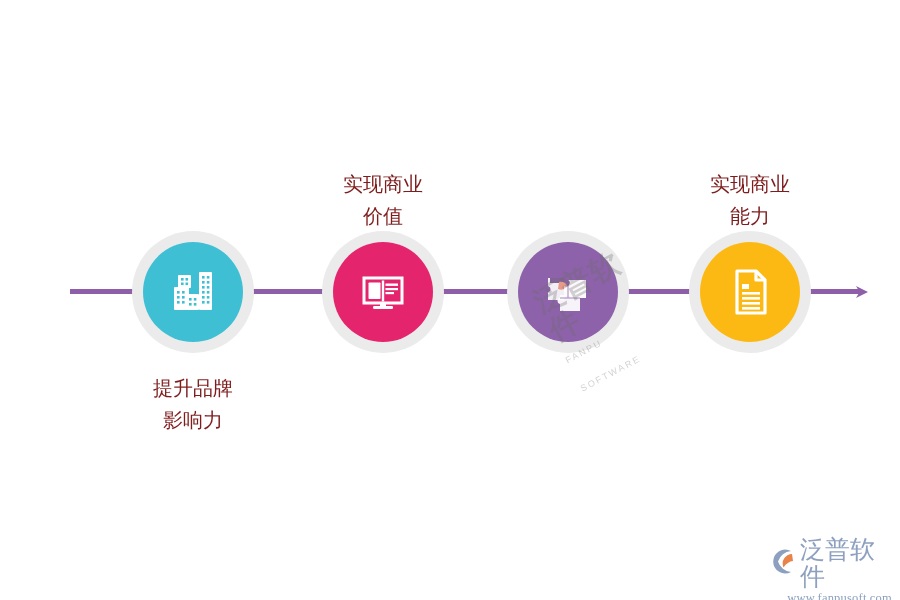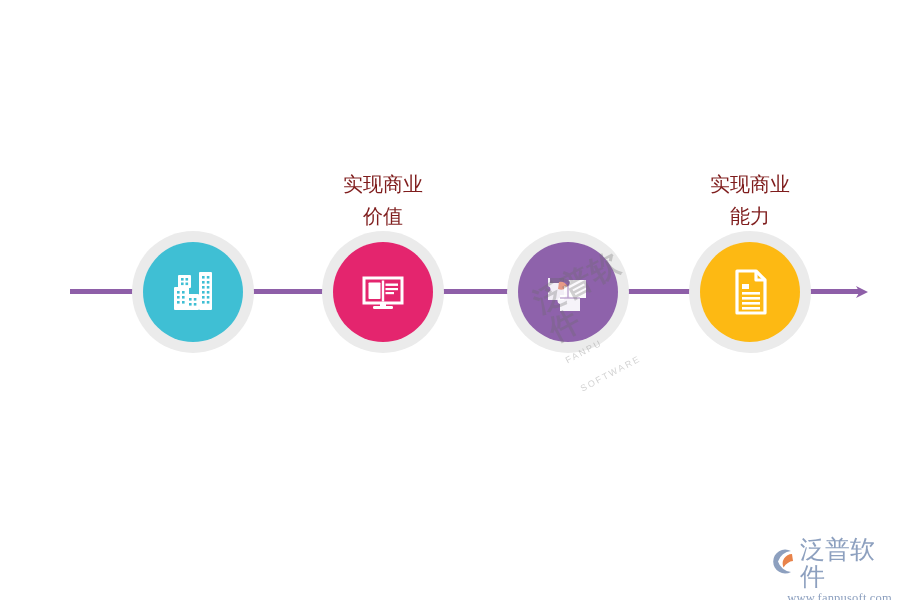--- a/index.html
+++ b/index.html
@@ -283,20 +283,22 @@
         </svg>
       </span>
     </div>
   </div>
 
   <div class="watermark">
     <div>泛普软件</div>
     <div class="wm-sub">FANPU SOFTWARE</div>
   </div>
 
+  <div class="node-label label-below label-n1">提升品牌
+影响力</div>
 
   <div class="node-label label-above label-n2">实现商业
 价值</div>
 
 
   <div class="node-label label-above label-n4">实现商业
 能力</div>
 
   <div class="brand">
     <div class="brand-row">

